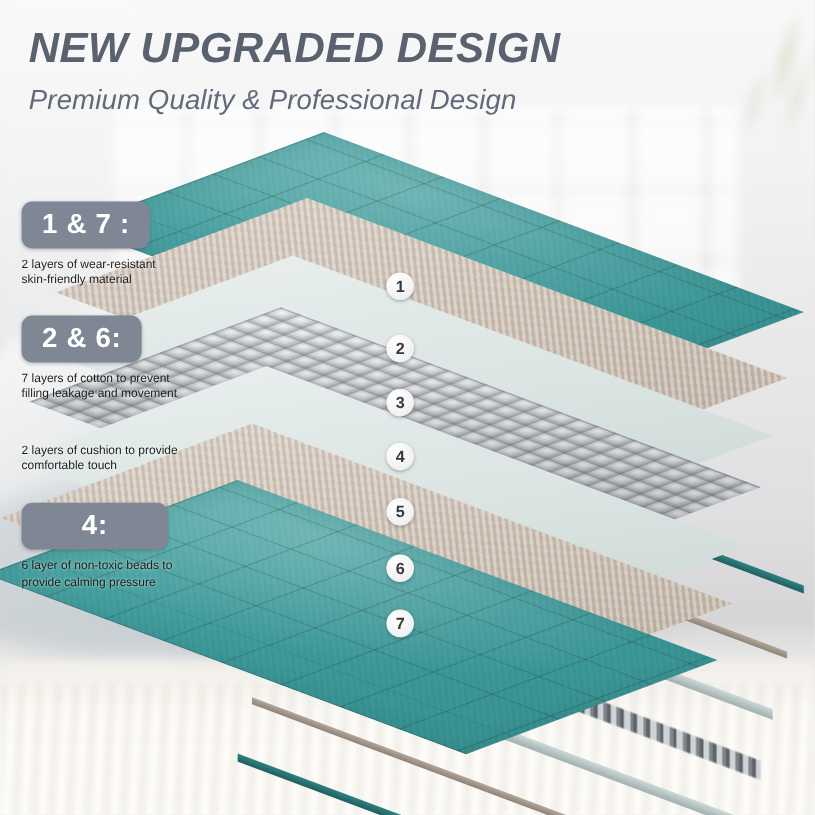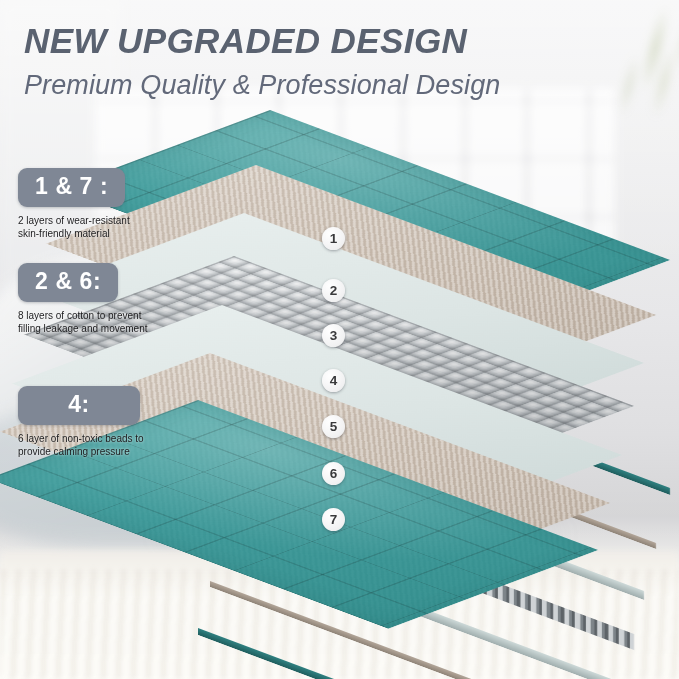--- a/index.html
+++ b/index.html
@@ -45,21 +45,21 @@
     background:repeating-linear-gradient(93deg, rgba(225,220,210,.55) 0 7px, rgba(255,255,255,0) 7px 15px);
     filter:blur(2px);opacity:.7;}
   .bg-shadow{position:absolute;left:150px;top:470px;width:420px;height:130px;
     background:radial-gradient(ellipse at center, rgba(120,125,130,.30), rgba(120,125,130,0) 72%);
     filter:blur(9px);}
   .bg-veil{position:absolute;inset:0;background:linear-gradient(180deg,rgba(255,255,255,.50),rgba(255,255,255,.12) 40%,rgba(255,255,255,.05));}
 
   
   .headings{position:absolute;left:24px;top:22px;width:620px;font-style:italic;}
   .h-title{font-size:35px;font-weight:700;letter-spacing:.4px;color:#5a6270;line-height:1.06;white-space:nowrap;}
-  .h-sub{font-size:27px;font-weight:400;color:#62697a;margin-top:11px;letter-spacing:.1px;white-space:nowrap;}
+  .h-sub{font-size:23px;font-weight:400;color:#62697a;margin-top:11px;letter-spacing:.1px;white-space:nowrap;}
 
   
   .legend{position:absolute;left:18px;top:168px;width:252px;}
   .legend-item{margin-bottom:10px;}
   .badge{display:inline-block;background:#7f8795;color:#fff;font-weight:700;
     font-size:23px;letter-spacing:.6px;border-radius:9px;padding:5px 17px 7px;
     box-shadow:0 1px 3px rgba(60,65,75,.3);}
   .badge.wide{min-width:102px;text-align:center;padding-left:10px;padding-right:10px;}
   .legend-desc{font-size:10px;line-height:1.34;color:#1d1d1f;margin-top:7px;white-space:pre-line;
     text-shadow:0 0 3px rgba(255,255,255,.75);}
@@ -221,25 +221,27 @@
 
   <div class="legend">
     <div class="legend-item">
       <div class="badge">1 &amp; 7 :</div>
       <div class="legend-desc">2 layers of wear-resistant
 skin-friendly material</div>
     </div>
     <div class="sp1"></div>
     <div class="legend-item">
       <div class="badge">2 &amp; 6:</div>
-      <div class="legend-desc">8 layers of cotton to prevent
+      <div class="legend-desc">7 layers of cotton to prevent
 filling leakage and movement</div>
     </div>
     <div class="sp2"></div>
     <div class="legend-item">
+      <div class="legend-desc">2 layers of cushion to provide
+comfortable touch</div>
     </div>
     <div class="sp3"></div>
     <div class="legend-item">
       <div class="badge wide">4:</div>
       <div class="legend-desc">6 layer of non-toxic beads to
 provide calming pressure</div>
     </div>
   </div>
 
 </div>

